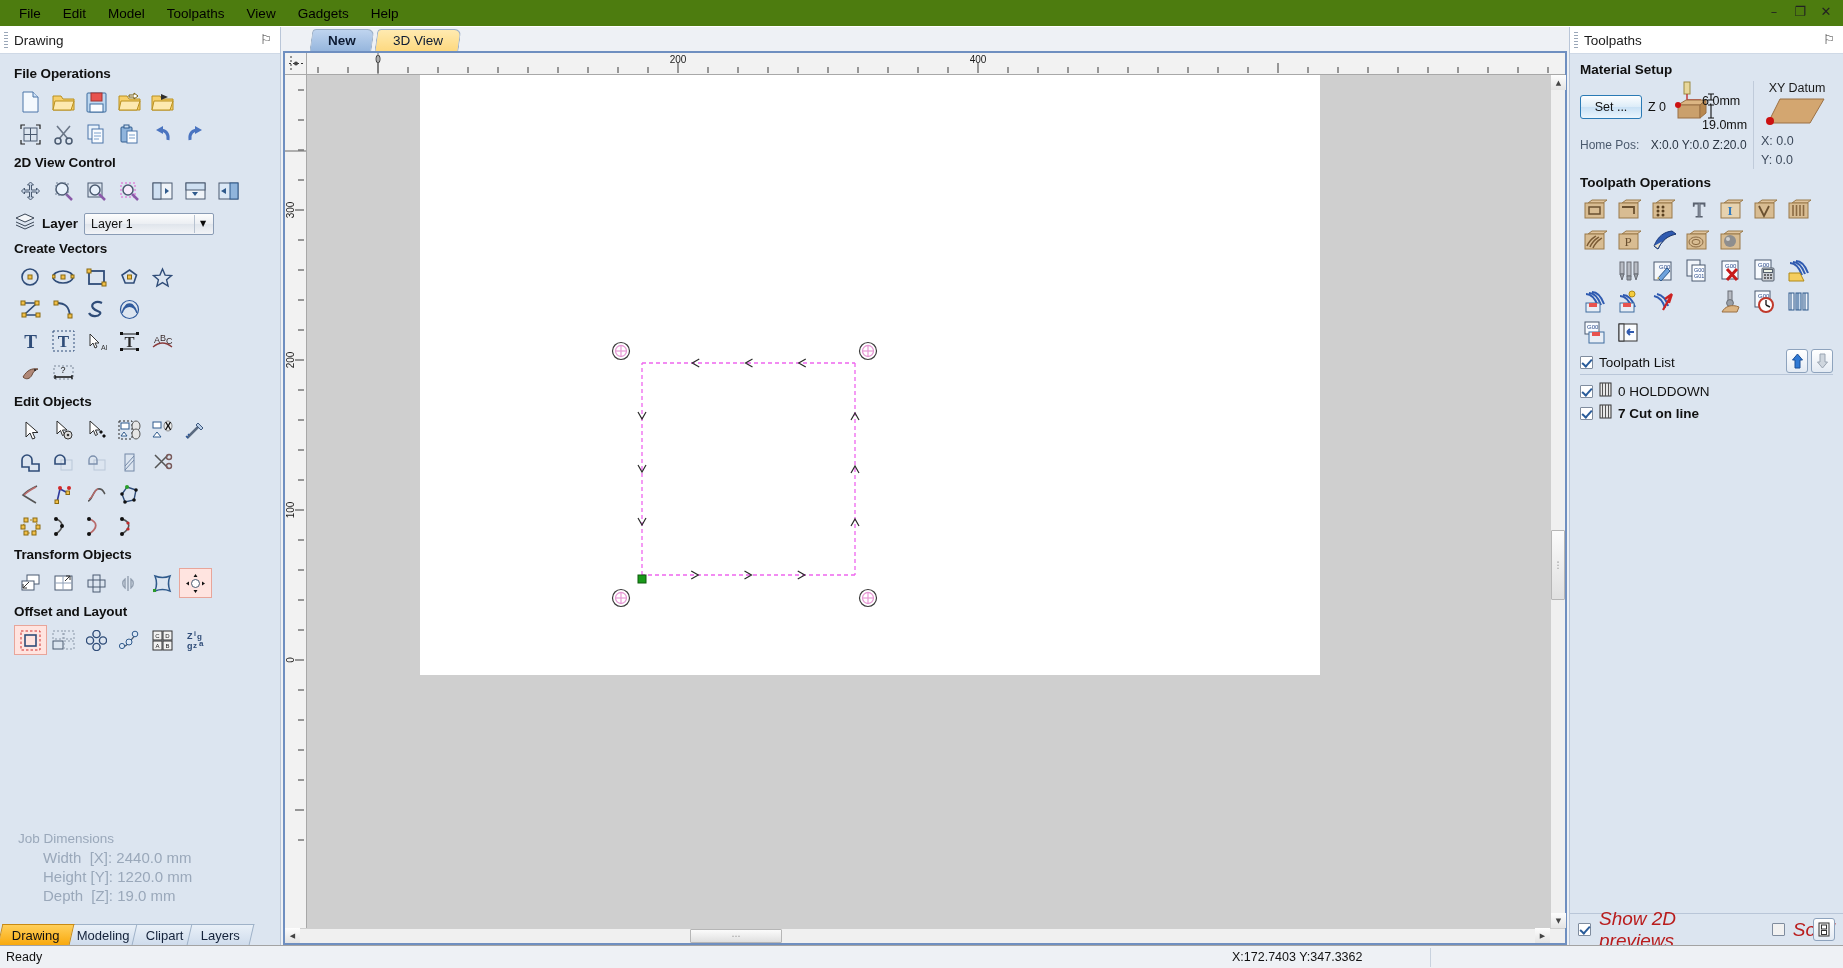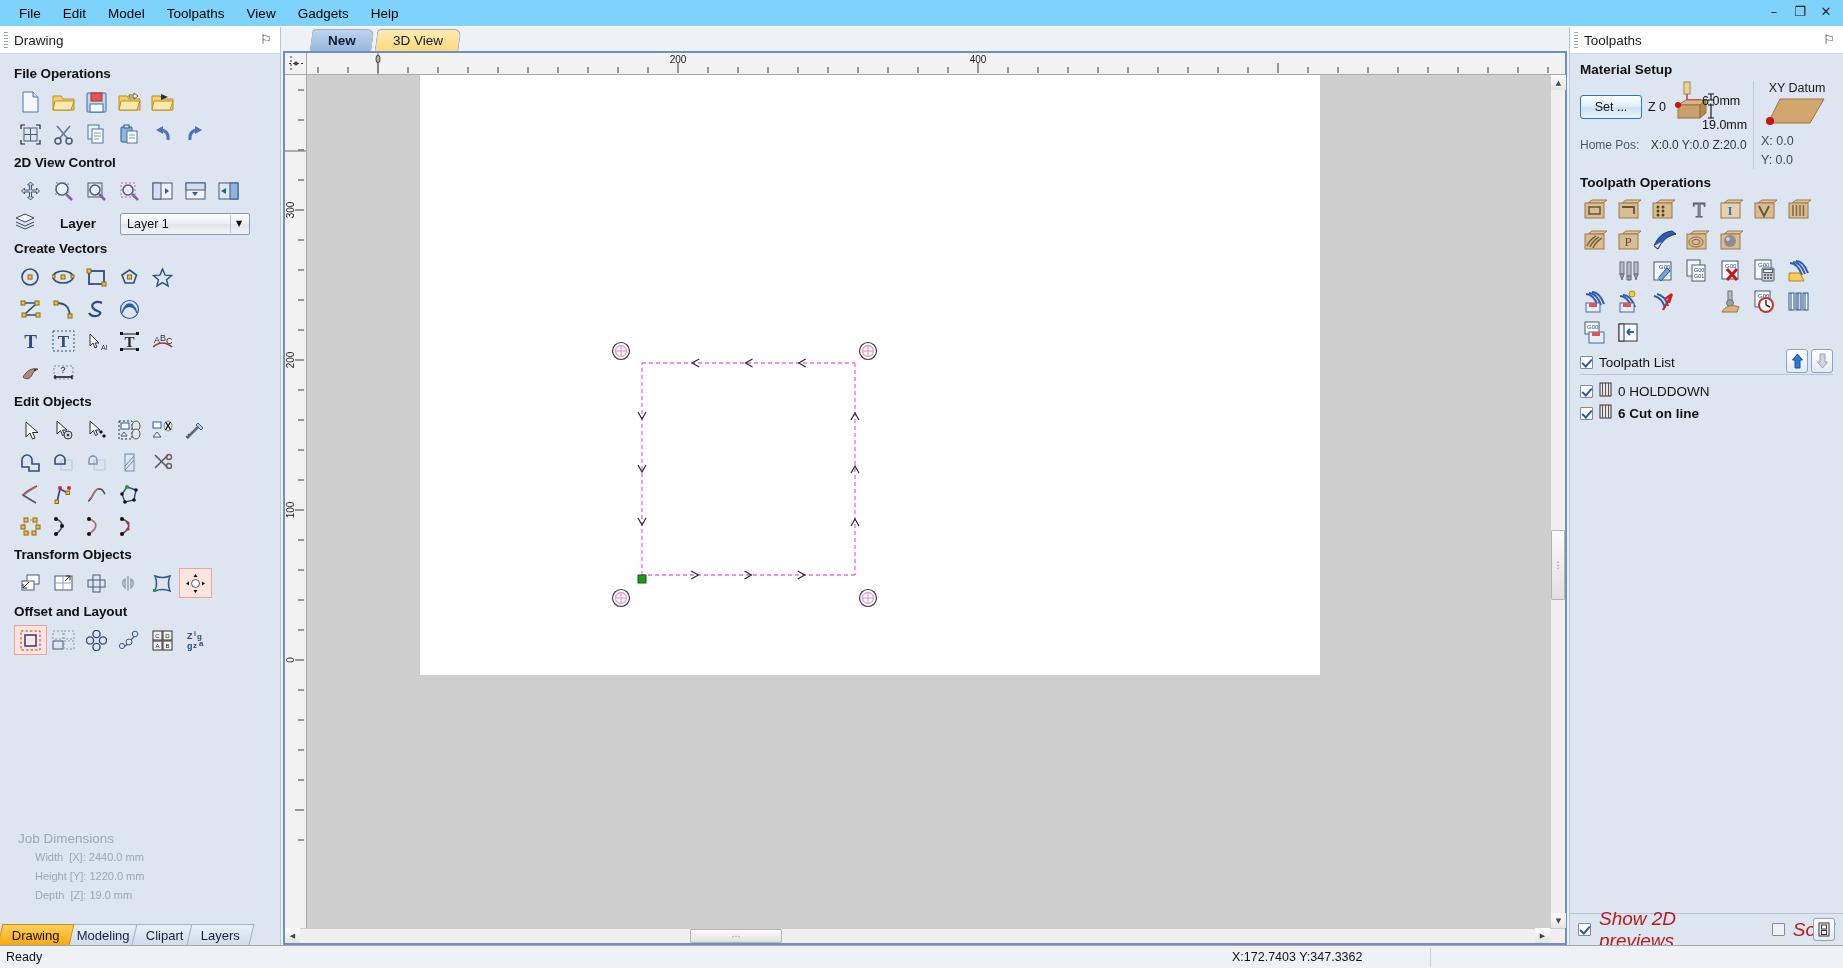--- a/index.html
+++ b/index.html
@@ -15,21 +15,21 @@
   .app {
     position: relative;
     width: 1843px; height: 968px;
     background: #eef1f5;
     display: flex; flex-direction: column;
   }
 
   
   .titlebar {
     height: 27px; flex: 0 0 27px;
-    background: #7dd3fc;
+    background: #4d7c0f;
     display: flex; align-items: flex-start;
     position: relative;
     border-bottom: 1px solid #ffffff;
   }
   .menubar { display: flex; align-items: center; height: 27px; padding-left: 8px; }
   .menu-item {
     padding: 4px 11px 4px 11px;
     font-size: 13.5px; color: #000;
     cursor: default; white-space: nowrap;
   }
@@ -85,41 +85,41 @@
   }
   .icon-row { display: flex; gap: 0px; margin-bottom: 2px; }
   .tool-btn {
     width: 33px; height: 30px;
     display: flex; align-items: center; justify-content: center;
     cursor: default; border: 1px solid transparent;
   }
   .tool-btn.sel { background: #ffe4e0; border: 1px solid #e8a59a; }
   .tool-btn svg { display: block; }
 
-  .layer-row { display: flex; align-items: center; gap: 24px; margin: 6px 0 2px 0; }
+  .layer-row { display: flex; align-items: center; gap: 6px; margin: 6px 0 2px 0; }
   .layer-label { font-size: 13.5px; font-weight: bold; color: #101010; }
   .layer-select {
     width: 130px; height: 22px;
     border: 1px solid #8a9cb5; border-radius: 2px;
     background: linear-gradient(to bottom, #fdfdfd 0%, #eceff3 48%, #e0e5ec 52%, #f2f4f7 100%);
     display: flex; align-items: center; justify-content: space-between;
     padding: 0 2px 0 6px; font-size: 12.5px; color: #111;
     cursor: default;
   }
   .layer-select .arrow {
     width: 17px; height: 18px;
     display: flex; align-items: center; justify-content: center;
     border-left: 1px solid #b7c2d0;
     font-size: 8px; color: #0a0a0a;
     font-family: "DejaVu Sans", sans-serif;
   }
 
   .jobdim { padding: 0 0 18px 18px; color: #9aa8ba; }
   .jobdim .jd-title { font-size: 13.5px; margin-bottom: 2px; }
-  .jobdim .jd-line { font-size: 11px; margin-left: 17px; line-height: 19px; white-space: pre; }
+  .jobdim .jd-line { font-size: 15px; margin-left: 25px; line-height: 19px; white-space: pre; }
 
   .bottom-tabs {
     flex: 0 0 22px; height: 22px;
     display: flex; align-items: flex-end;
     background: #dce5f0;
     padding-left: 0px;
     position: relative;
   }
   .btab {
     height: 21px; line-height: 21px;
@@ -1356,21 +1356,21 @@
             <span>0 HOLDDOWN</span>
           </div>
           <div class="tp-row bold">
             <div class="chk on"></div>
             <span>
               <svg width="13" height="15" viewBox="0 0 13 15">
                   <rect x="1" y="1" width="11" height="13" fill="#e8e8e8" stroke="#333"></rect>
                   <path d="M3.5 1v13M6.5 1v13M9.5 1v13" stroke="#555"></path>
                 </svg>
             </span>
-            <span>6 Cut on line</span>
+            <span>7 Cut on line</span>
           </div>
         </div>
       </div>
 
       <div class="rp-footer">
         <div class="chk on"></div>
         <div class="lbl">Show 2D previews</div>
         <div class="chk gray" style="margin-left:10px;"></div>
         <div class="lbl">Solid</div>
         <div class="footer-btn">

